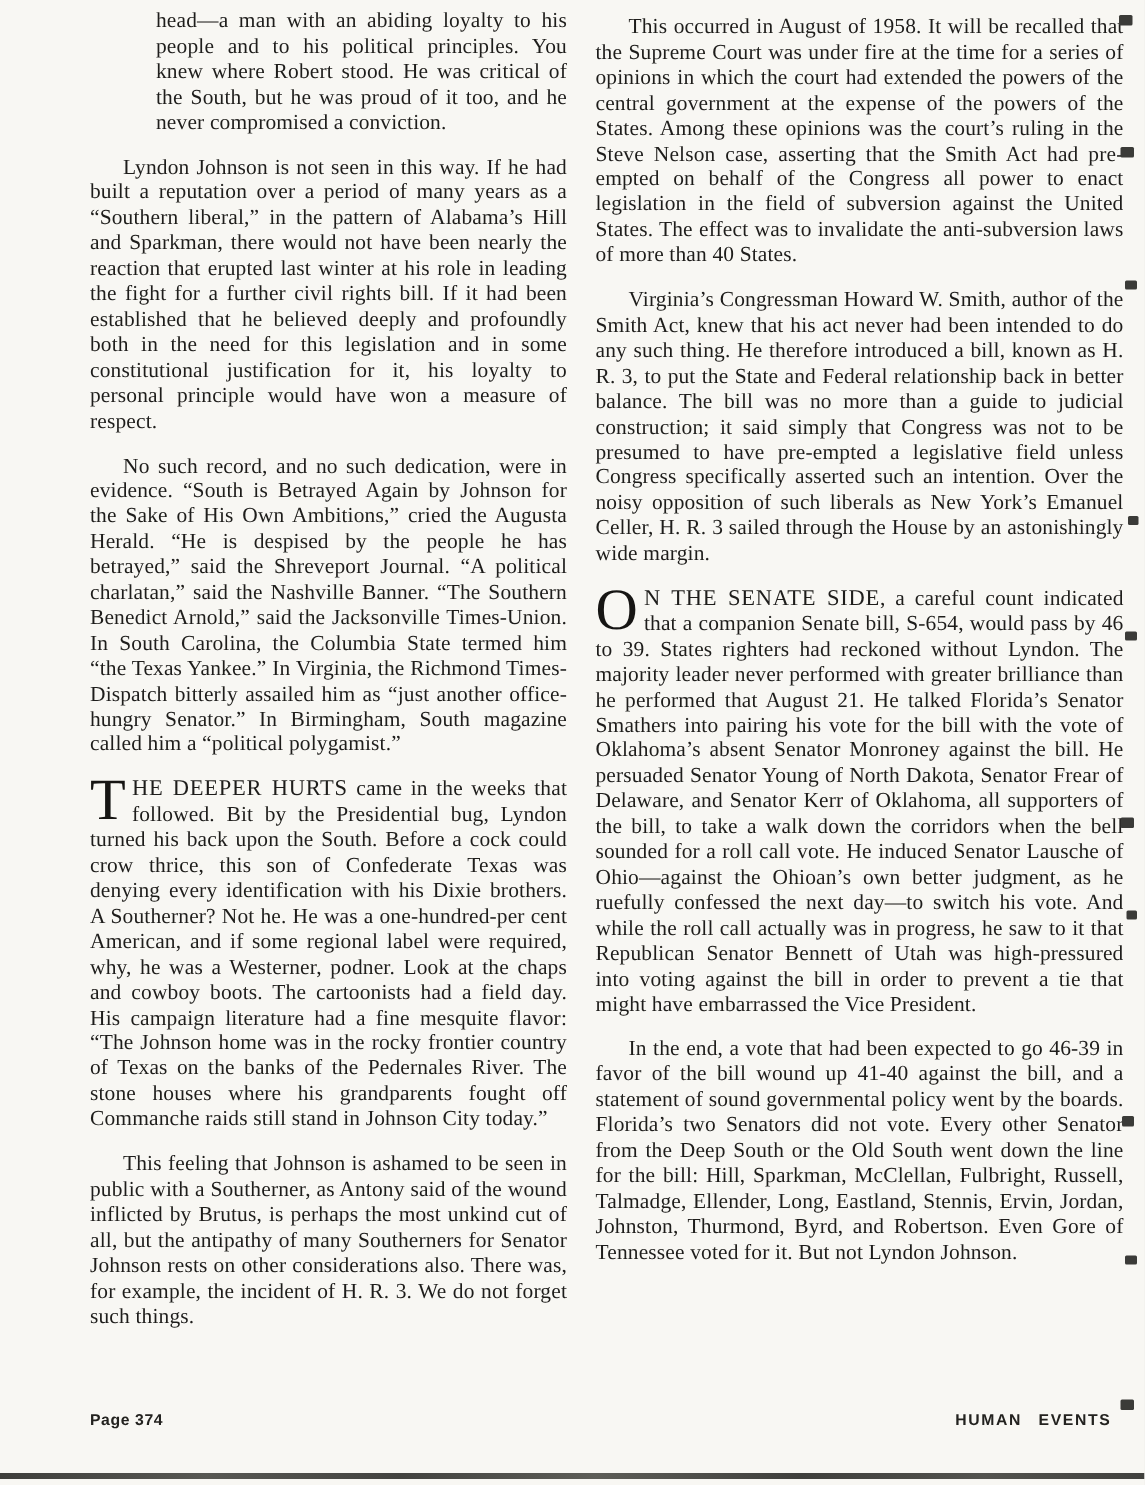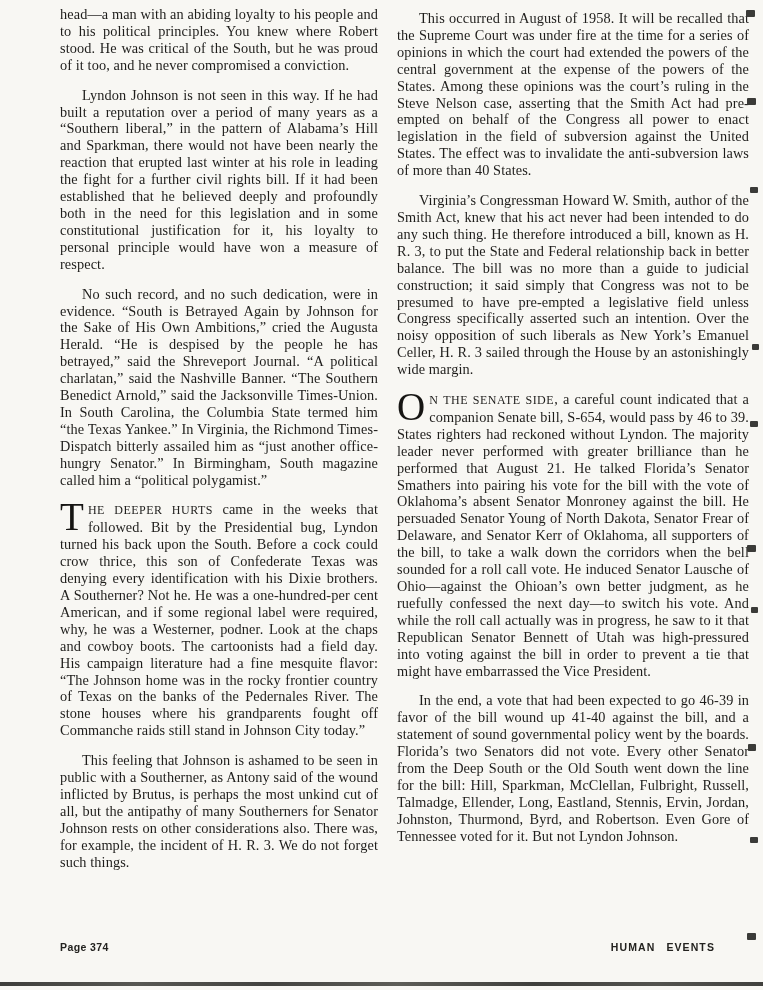--- a/index.html
+++ b/index.html
@@ -15,43 +15,43 @@
   .col{
     position:absolute;
     text-align:justify;
     font-size:14.3px;
     line-height:16.9px;
     letter-spacing:0.1px;
   }
   .col-left{left:60px;top:6px;width:318px;}
   .col-right{left:397px;top:10px;width:352px;}
   .col p{margin:0 0 13px 0;text-indent:22px;}
-  .col p.noindent{text-indent:0;}
+  .col p.noindent{text-indent:0;margin-left:44px;}
   .col p.section{margin-top:11px;text-indent:0;}
   .dropcap{
     float:left;
     font-size:39px;
     line-height:29px;
     padding:1px 4px 0 0;
     color:#161513;
   }
   .smallcaps{
-    font-size:12px;
+    font-size:15px;
     letter-spacing:0.5px;
   }
   .it{}
   .footer{
     position:absolute;
     font-family:"Liberation Sans","DejaVu Sans",sans-serif;
     font-weight:bold;
     font-size:10.5px;
     color:#23221f;
   }
   .footer-left{left:60px;top:941px;letter-spacing:0.4px;text-align:center;}
-  .footer-right{right:48px;top:941px;letter-spacing:1.1px;word-spacing:7px;text-align:right;}
+  .footer-right{right:22px;top:941px;letter-spacing:1.1px;word-spacing:7px;text-align:right;}
   .edge-mark{
     position:absolute;
     background:#3b3b38;
     border-radius:1px;
   }
   .bottom-edge{
     position:absolute;
     left:0;top:982px;width:763px;height:4px;
     background:linear-gradient(90deg,#2e2e2b 0%,#4a4a45 18%,#333330 35%,#50504a 52%,#2f2f2c 70%,#454540 86%,#31312e 100%);
     opacity:0.92;

